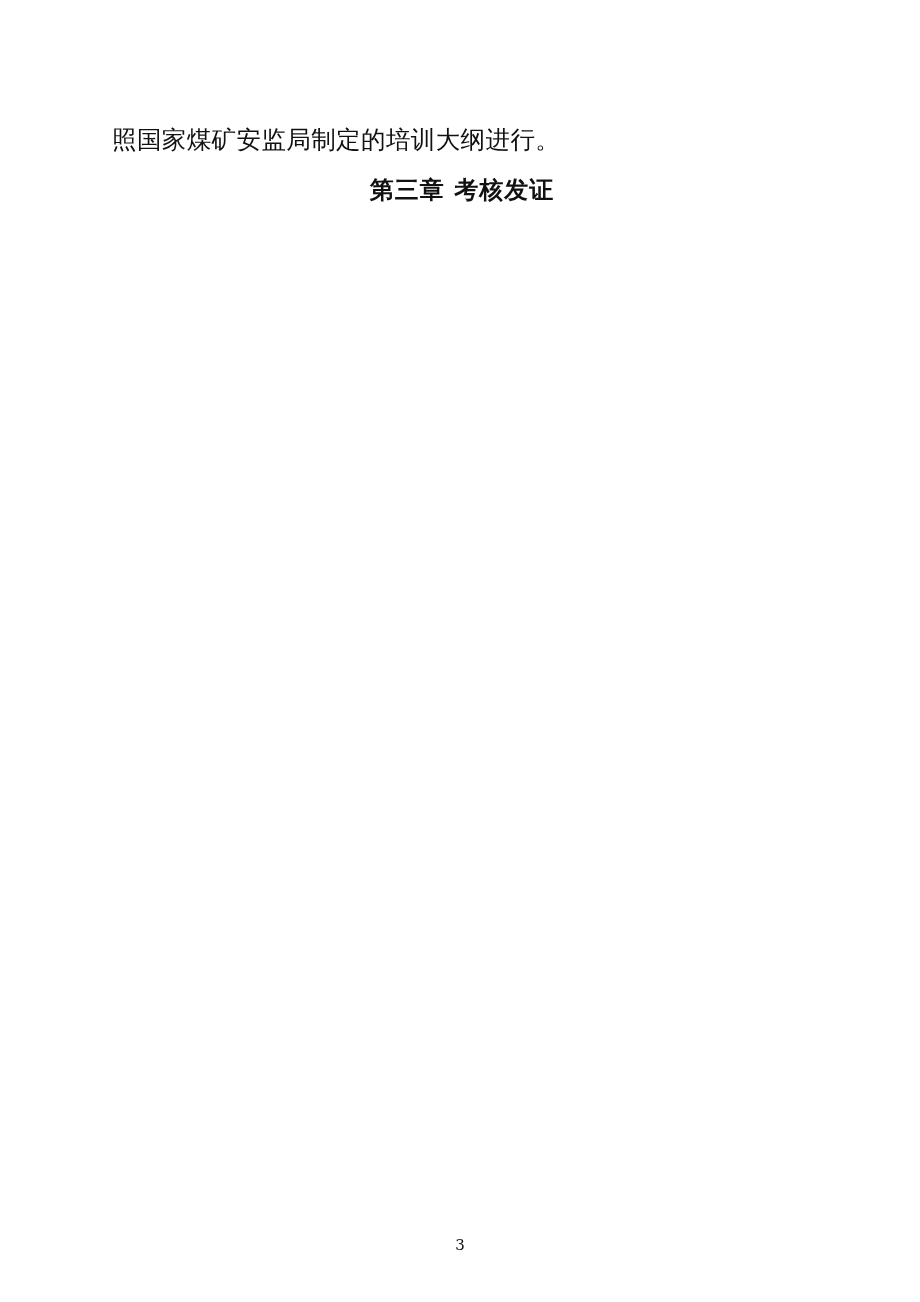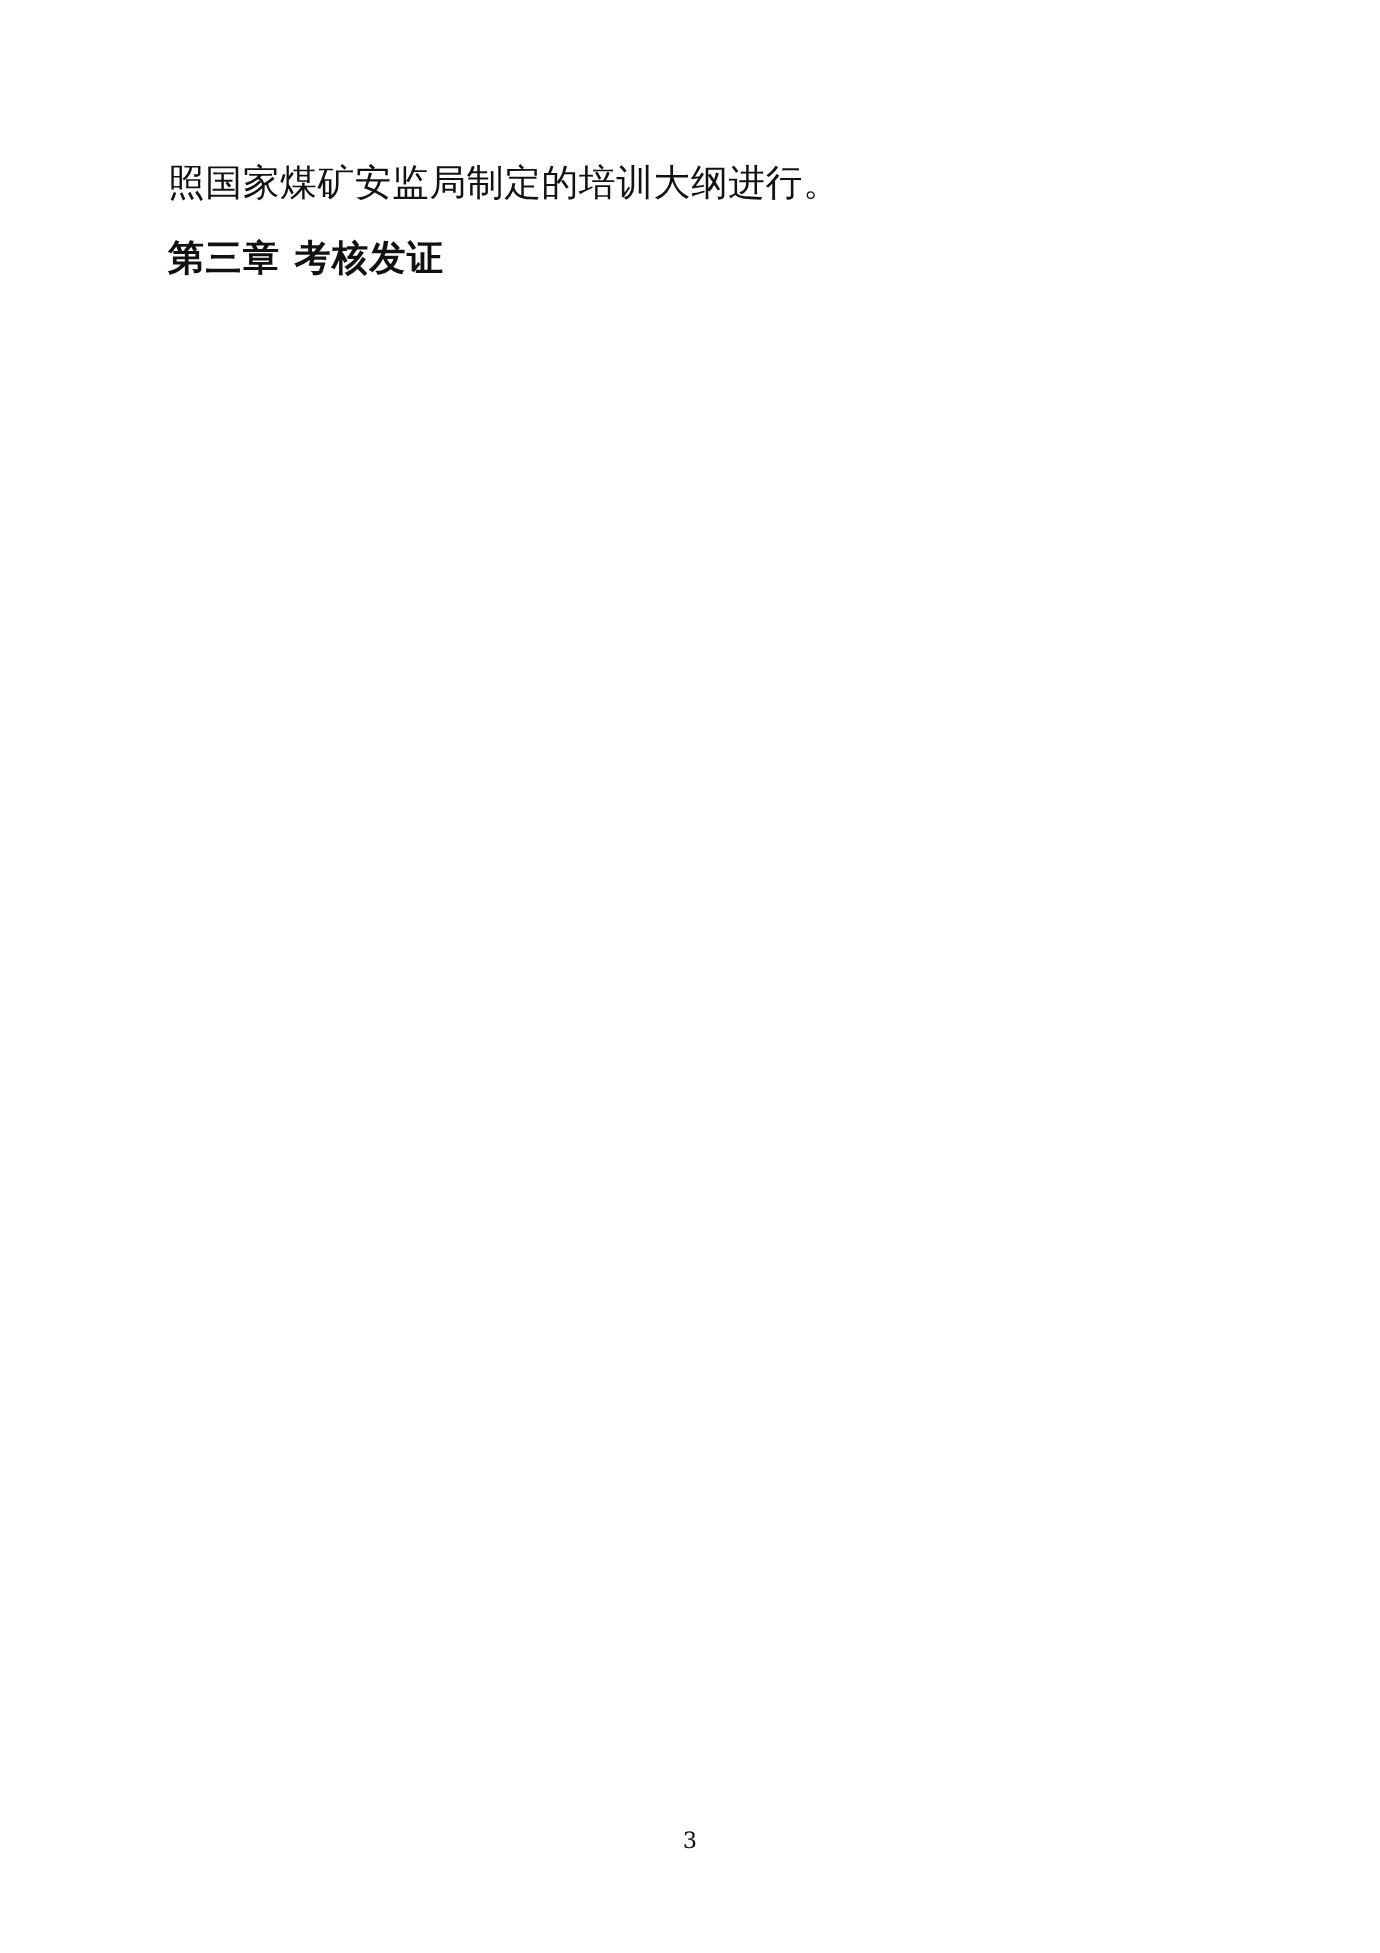--- a/index.html
+++ b/index.html
@@ -5,21 +5,21 @@
   html, body {
     margin: 0;
     padding: 0;
     background: #ffffff;
   }
   .page {
     position: relative;
     width: 920px;
     height: 1278px;
     background: #ffffff;
-    margin: 0 auto;
+    margin: 18px auto;
     box-sizing: border-box;
     font-family: "DejaVu Serif", "Liberation Serif", serif;
     color: #000000;
     overflow: hidden;
   }
   .content {
     position: absolute;
     left: 112px;
     top: 96px;
     width: 700px;
@@ -37,21 +37,21 @@
     text-indent: 49px;
   }
   .para .lead {
     font-weight: bold;
     letter-spacing: 1.2px;
   }
   .heading {
     font-size: 24px;
     line-height: 51px;
     font-weight: bold;
-    text-align: left;
+    text-align: center;
     font-family: "DejaVu Sans", "Liberation Sans", sans-serif;
     letter-spacing: 1px;
     margin: 0;
     color: #111111;
   }
   .page-number {
     position: absolute;
     left: 0;
     right: 0;
     top: 1218px;

